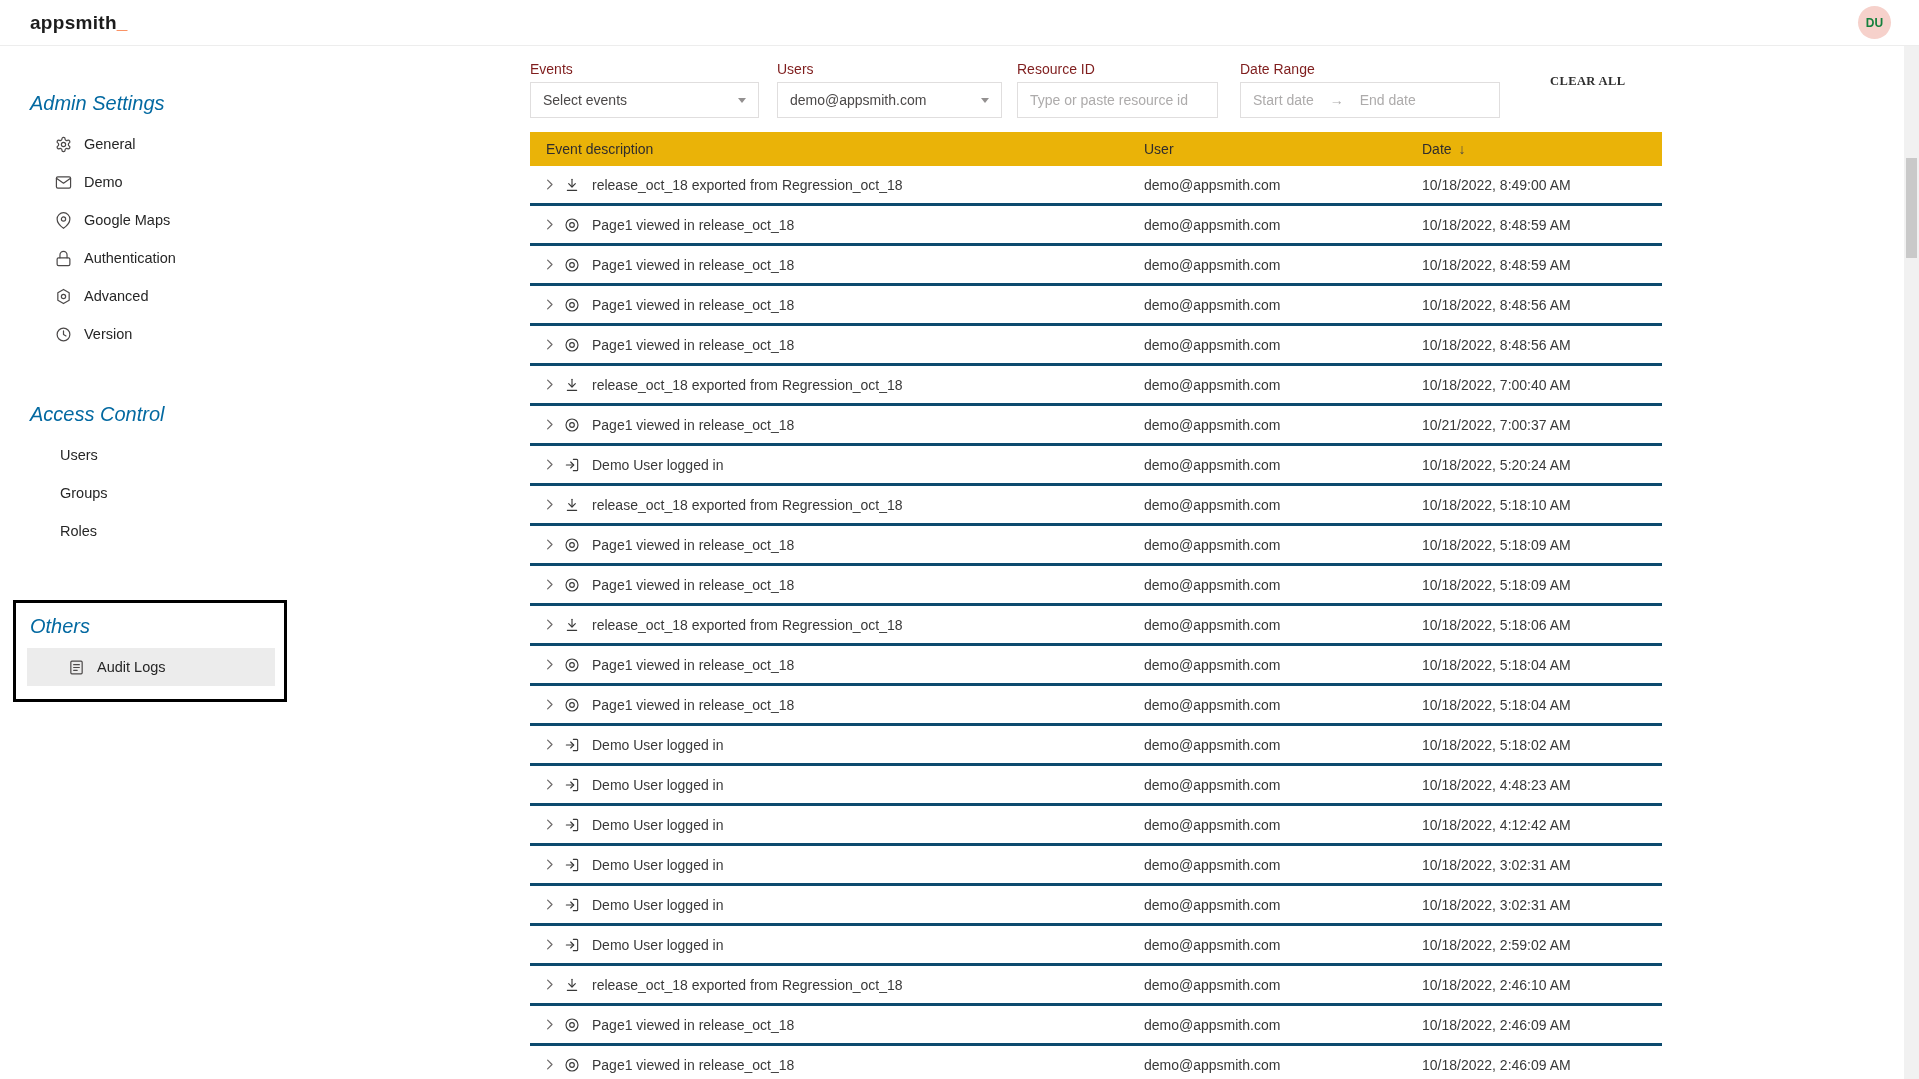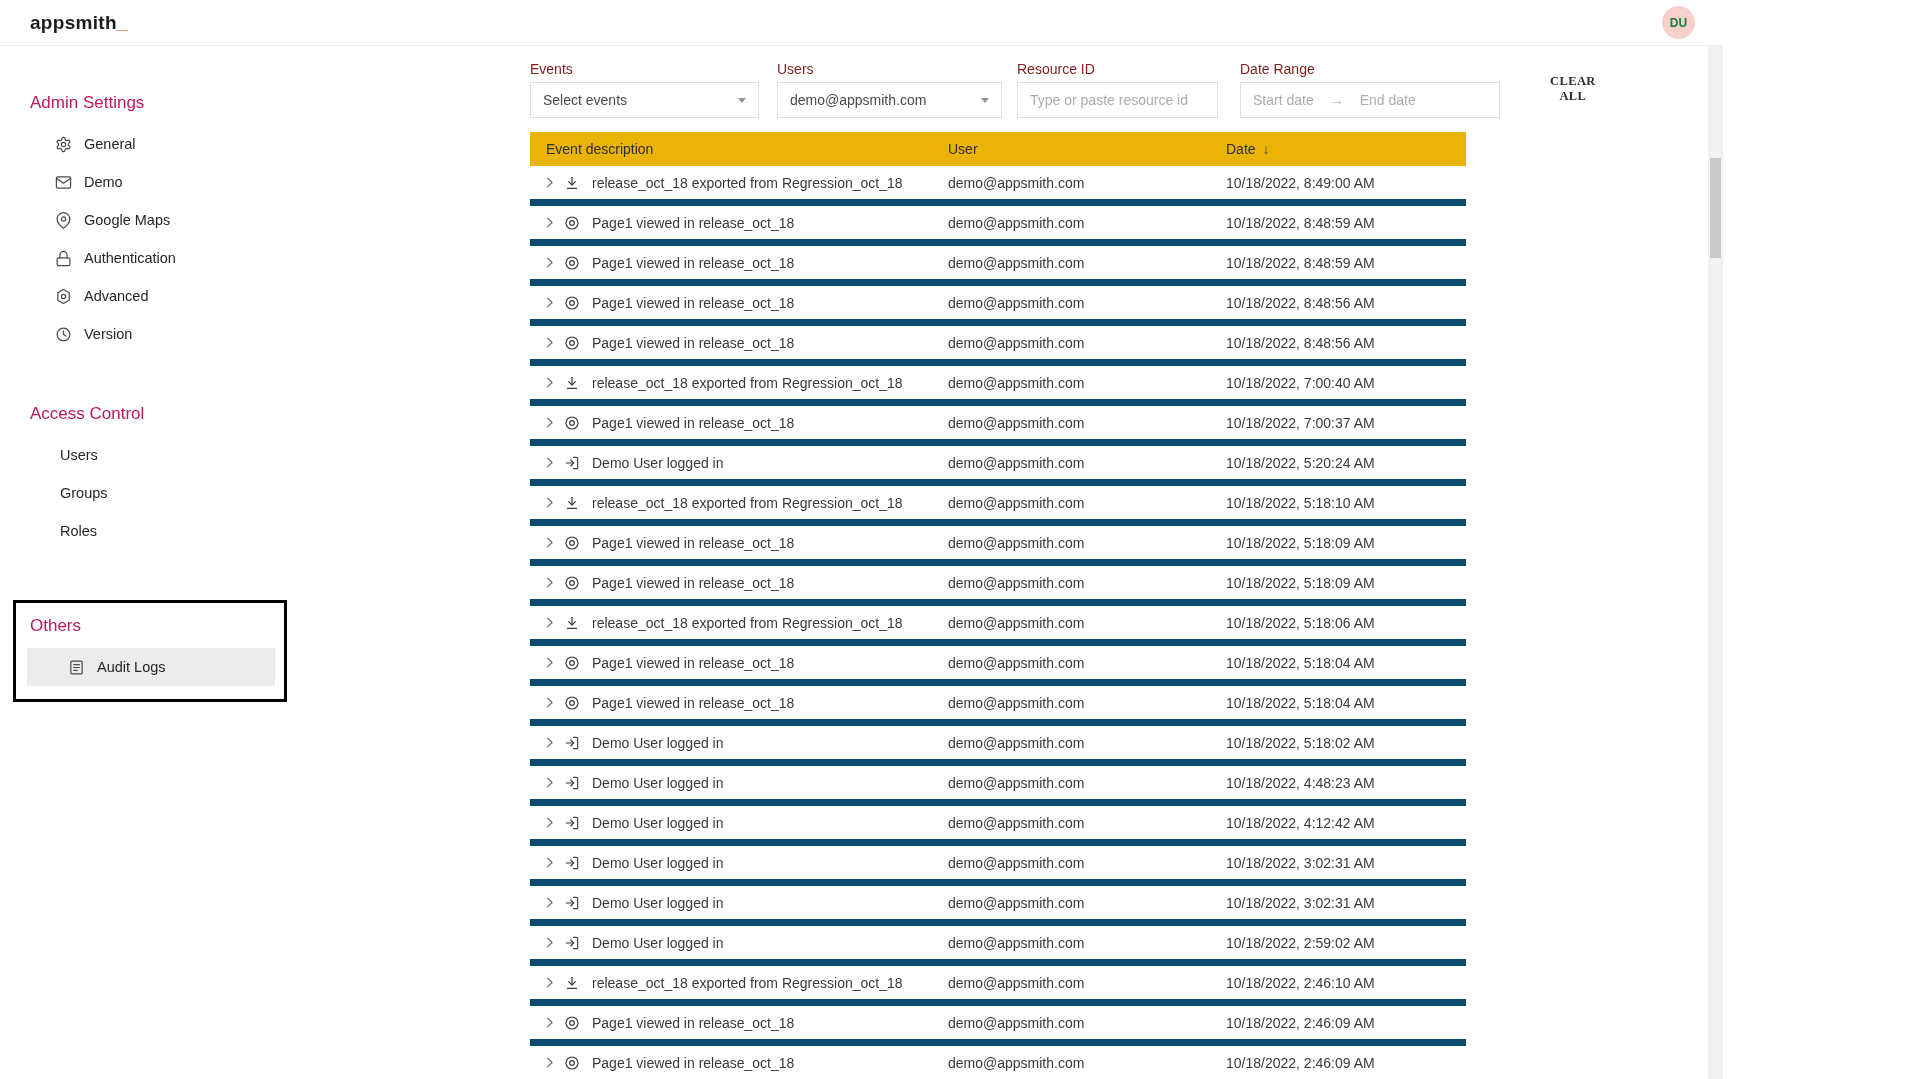--- a/index.html
+++ b/index.html
@@ -1,36 +1,36 @@
 <!DOCTYPE html>
 <html><head>
 <meta charset="utf-8">
 <style>
   * { margin:0; padding:0; box-sizing:border-box; }
   html,body { width:1919px; height:1079px; overflow:hidden; background:#ffffff;
               font-family:"Liberation Sans", sans-serif; color:#4b4848; }
-  .viewport { position:relative; width:1723px; height:1079px; overflow:hidden; background:#fff; }
+  .viewport { position:relative; width:1919px; height:1079px; overflow:hidden; background:#fff; }
 
   
   .app-header { position:relative; height:46px; background:#fff; border-bottom:1px solid #ededed;
                 display:flex; align-items:center; padding:0 28px 0 30px; z-index:5; }
   .logo { font-size:19px; font-weight:700; color:#1c1c1c; letter-spacing:.3px; }
   .logo .underscore { color:#f86a2b; }
   .header-spacer { flex:1; }
   .avatar { width:33px; height:33px; border-radius:50%; background:#f6d1cb; color:#15803d;
             display:flex; align-items:center; justify-content:center; font-size:12px; font-weight:600;
             cursor:pointer; }
 
   
   .page { display:flex; height:1033px; }
   .sidebar { width:300px; flex:none; padding-top:46px; }
   .main { flex:1; padding:14px 257px 0 230px; min-width:0; }
 
   
-  .sb-title { font-size:17px; font-weight:500; color:#be185d; margin:0 0 11px 30px; height:22px; line-height:22px; }
+  .sb-title { font-size:20px; font-weight:500; color:#0369a1; margin:0 0 11px 30px; height:22px; line-height:22px;font-style:italic; }
   .sb-item { height:38px; display:flex; align-items:center; padding-left:55px; cursor:pointer;
              font-size:14.5px; color:#262626; }
   .sb-item .sb-icon { width:17px; height:17px; margin-right:12px; display:flex; align-items:center; color:#4b4848; }
   .sb-item.no-icon { padding-left:60px; }
   .sb-section { margin-bottom:50px; }
   .highlight-box { border:3px solid #000000; width:274px; margin-left:13px; margin-top:34px;
                    padding:12px 0 13px 0; }
   .highlight-box .sb-title { margin-left:14px; }
   .sb-item.active { background:#ececec; width:248px; margin-left:11px; padding-left:41px; }
   svg.stroke { fill:none; stroke:currentColor; stroke-width:1.7; stroke-linecap:round; stroke-linejoin:round; }
@@ -55,21 +55,21 @@
                font-family:Liberation Serif, serif; font-size:12.5px; font-weight:700;
                letter-spacing:.4px; color:#2e2e2e; }
 
   
   .table { margin-top:14px; }
   .thead { background:#eab308; height:34px; display:grid; grid-template-columns:1fr 278px 240px;
            align-items:center; padding-left:16px; font-size:14px; color:#302d2d; }
   .th { display:flex; align-items:center; }
   .sort-icon { margin-left:7px; font-size:14px; color:#4b4848; }
   .tbody .log-row { display:grid; grid-template-columns:22px 28px 1fr 278px 240px; align-items:center;
-                    height:40px; padding-left:12px; border-bottom:7px solid #0c4a6e; font-size:14px;
+                    height:40px; padding-left:12px; border-bottom:3px solid #0c4a6e; font-size:14px;
                     color:#393939; cursor:pointer; background:#fff; }
   .chev { display:flex; align-items:center; color:#6f6c6c; }
   .evt-icon { display:flex; align-items:center; color:#393939; }
   .evt-icon svg { display:none; }
   .log-row[data-icon="export-icon"] .svg-export { display:block; }
   .log-row[data-icon="eye-icon"] .svg-eye { display:block; }
   .log-row[data-icon="login-icon"] .svg-login { display:block; }
   .cell { overflow:hidden; white-space:nowrap; text-overflow:ellipsis; }
 
   
@@ -339,21 +339,21 @@
     <span class="evt-icon">
 
       <svg class="svg-eye stroke" width="16" height="16" viewBox="0 0 24 24">
                   <circle cx="12" cy="12" r="9"></circle>
                   <circle cx="12" cy="12" r="3.5"></circle>
                 </svg>
 
     </span>
     <span class="cell desc">Page1 viewed in release_oct_18</span>
     <span class="cell user">demo@appsmith.com</span>
-    <span class="cell date">10/18/2022, 7:00:37 AM</span>
+    <span class="cell date">10/21/2022, 7:00:37 AM</span>
   </div>
             <div class="log-row" data-icon="login-icon">
     <span class="chev">
                 <svg class="stroke" width="15" height="15" viewBox="0 0 24 24" style="stroke-width:2">
                   <polyline points="9 5 16 12 9 19"></polyline>
                 </svg>
               </span>
     <span class="evt-icon">
 
       <svg class="svg-login stroke" width="16" height="16" viewBox="0 0 24 24">

